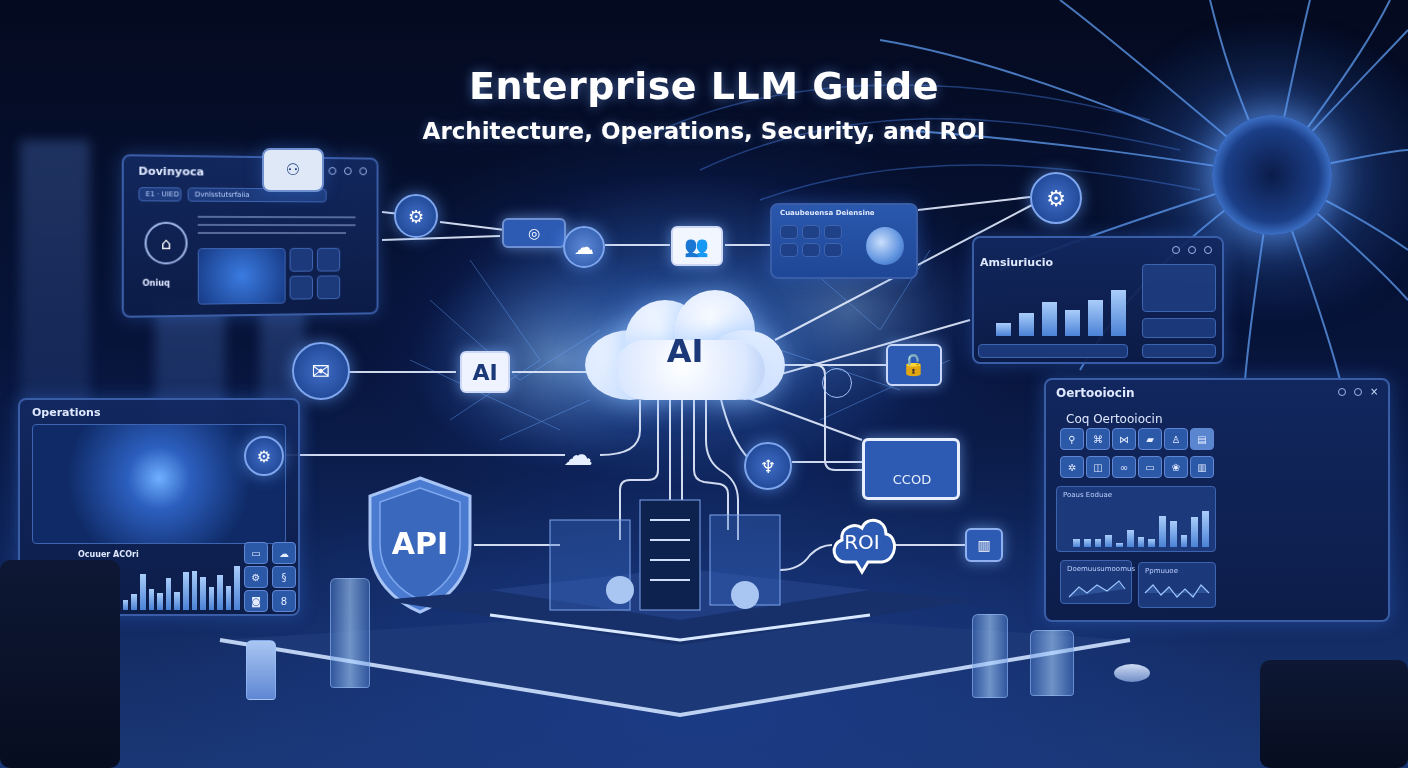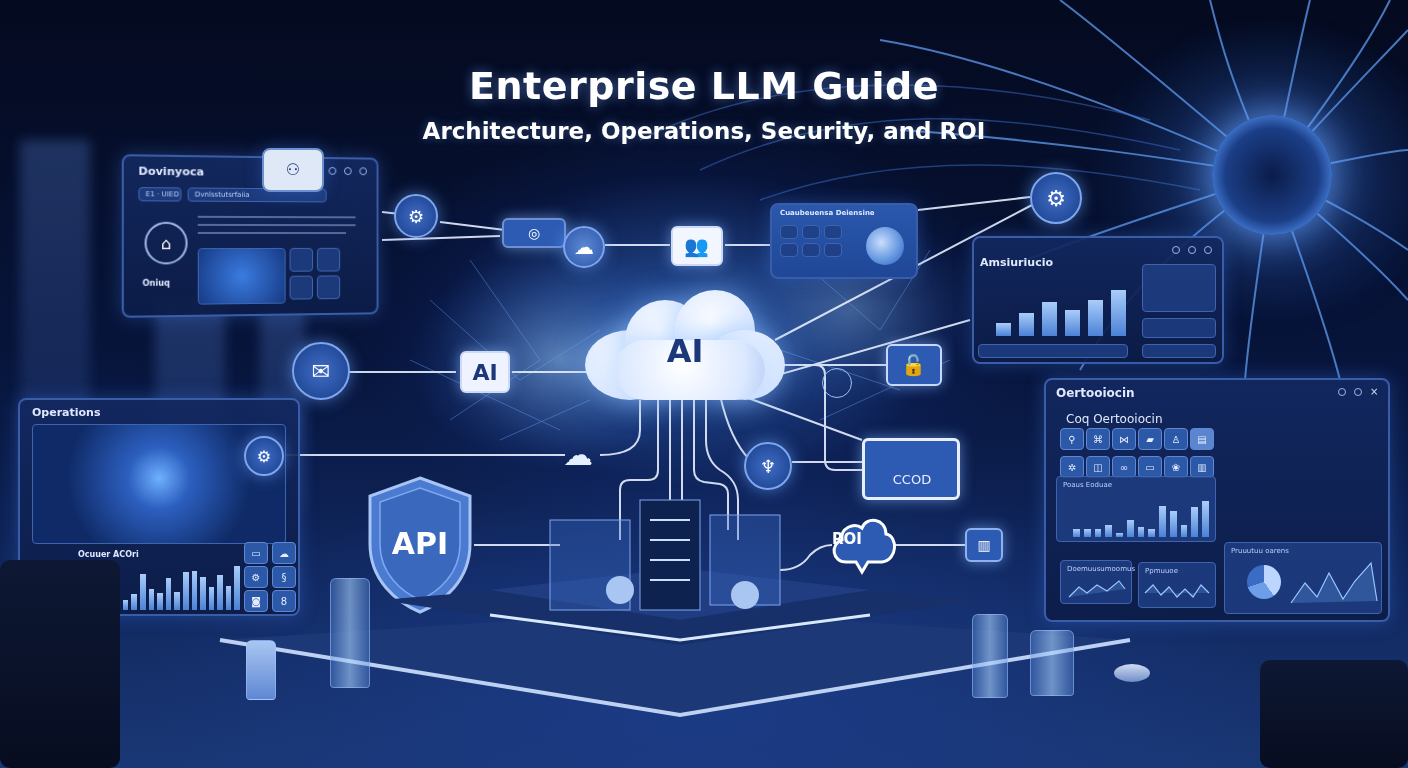--- a/index.html
+++ b/index.html
@@ -52,21 +52,21 @@
     .node-box.blue { background: #2d5bb3; border-color: #c9d8fa; color: #fff; }
     .ai-tag { font-family: "DejaVu Sans", sans-serif; font-weight: bold; font-size: 26px; color: #1b3979; }
 
     .cloud-main { position: absolute; left: 585px; top: 290px; width: 200px; height: 110px; }
     .cloud-main .puff { position: absolute; background: radial-gradient(circle at 45% 40%, #ffffff, #dbe8ff 70%, #b9cff5); border-radius: 50%; box-shadow: 0 0 30px rgba(140,190,255,0.6); }
     .cloud-label { position: absolute; left: 0; width: 200px; top: 42px; text-align: center; font-size: 32px; font-weight: bold; color: #1b3979; font-family: "DejaVu Sans", sans-serif; }
 
     .shield { position: absolute; left: 366px; top: 474px; width: 108px; height: 140px; }
     .shield-label { position: absolute; left: 0; top: 52px; width: 108px; text-align: center; font-size: 30px; font-weight: bold; color: #ffffff; font-family: "DejaVu Sans", sans-serif; }
 
-    .roi-label { position: absolute; left: 832px; top: 530px; width: 60px; font-size: 15px; font-weight: bold; color: #fff; font-family: "DejaVu Sans", sans-serif; }
+    .roi-label { position: absolute; left: 832px; top: 530px; width: 60px; text-align: center; font-size: 20px; font-weight: normal; color: #fff; font-family: "DejaVu Sans", sans-serif; }
 
     .ccod-label { position: absolute; left: 864px; top: 472px; width: 96px; text-align: center; font-size: 13px; color: #e8efff; }
 
     
     .platform { position: absolute; }
 
     .chair { position: absolute; background: linear-gradient(180deg, #0e1834, #070d20); border-radius: 10px; }
     .bottle { position: absolute; border-radius: 6px 6px 4px 4px; background: linear-gradient(90deg, rgba(90,140,220,0.4), rgba(170,210,255,0.6), rgba(90,140,220,0.4)); border: 1px solid rgba(160,200,255,0.5); }
   </style>
 </head>
@@ -266,21 +266,21 @@
     <div class="tile" style="left:92px;top:48px;">▰</div>
     <div class="tile" style="left:118px;top:48px;">♙</div>
     <div class="tile" style="left:144px;top:48px;background:#5a86d0;">▤</div>
     <div class="tile" style="left:14px;top:76px;">✲</div>
     <div class="tile" style="left:40px;top:76px;">◫</div>
     <div class="tile" style="left:66px;top:76px;">∞</div>
     <div class="tile" style="left:92px;top:76px;">▭</div>
     <div class="tile" style="left:118px;top:76px;">❀</div>
     <div class="tile" style="left:144px;top:76px;">▥</div>
 
-    <div class="sub" style="left:10px;top:96px;width:160px;height:66px;">
+    <div class="sub" style="left:10px;top:106px;width:160px;height:66px;">
       <span class="sub-lbl">Poaus Eoduae</span>
       <div class="bars" style="left:16px;top:16px;width:136px;height:44px;gap:4px;">
         <i style="height:18%"></i>
           <i style="height:18%"></i>
           <i style="height:18%"></i>
           <i style="height:28%"></i>
           <i style="height:10%"></i>
           <i style="height:38%"></i>
           <i style="height:22%"></i>
           <i style="height:18%"></i>
@@ -296,27 +296,20 @@
       <svg width="72" height="44" style="position:absolute;left:0;top:0;">
           <polyline points="8,36 18,26 26,32 36,24 46,30 58,20 64,28" stroke="#9cc4ff" fill="rgba(90,140,220,0.3)" stroke-width="1.2"></polyline>
         </svg>
     </div>
     <div class="sub" style="left:92px;top:182px;width:78px;height:46px;">
       <span class="sub-lbl">Ppmuuoe</span>
       <svg width="78" height="46" style="position:absolute;left:0;top:0;">
           <polyline points="6,30 14,22 22,32 30,24 38,34 46,26 54,34 62,22 70,30" stroke="#9cc4ff" fill="rgba(90,140,220,0.3)" stroke-width="1.2"></polyline>
         </svg>
     </div>
-    <div class="sub" style="left:178px;top:162px;width:158px;height:72px;">
-      <span class="sub-lbl">Pruuutuu oarens</span>
-      <div style="position:absolute;left:22px;top:22px;width:34px;height:34px;border-radius:50%;background:conic-gradient(#bcd6ff 0 40%,#6d9ee8 40% 70%,#3a6cc4 70% 100%);"></div>
-      <svg width="158" height="72" style="position:absolute;left:0;top:0;">
-          <polyline points="66,60 80,40 92,54 104,30 118,56 130,38 146,20 152,58" stroke="#9cc4ff" fill="rgba(90,140,220,0.35)" stroke-width="1.2"></polyline>
-        </svg>
-    </div>
   </div>
 
   <div class="node-circle" style="left:394px;top:194px;width:44px;height:44px;font-size:18px;">⚙</div>
   <div class="node-box blue" style="left:502px;top:218px;width:64px;height:30px;background:#2d5bb3;border-color:#6f90d0;font-size:14px;">◎</div>
   <div class="node-circle" style="left:563px;top:226px;width:42px;height:42px;font-size:20px;background:radial-gradient(circle,#5c88d6,#2c58a8);">☁</div>
   <div class="node-box" style="left:671px;top:226px;width:52px;height:40px;font-size:20px;background:#f2f6ff;color:#2d5bb3;">👥</div>
   <div class="node-circle" style="left:1030px;top:172px;width:52px;height:52px;font-size:22px;">⚙</div>
   <div class="node-circle" style="left:292px;top:342px;width:58px;height:58px;font-size:22px;">✉</div>
   <div class="node-box" style="left:460px;top:351px;width:50px;height:42px;">
     <span class="ai-tag" style="font-size:22px;">AI</span>

